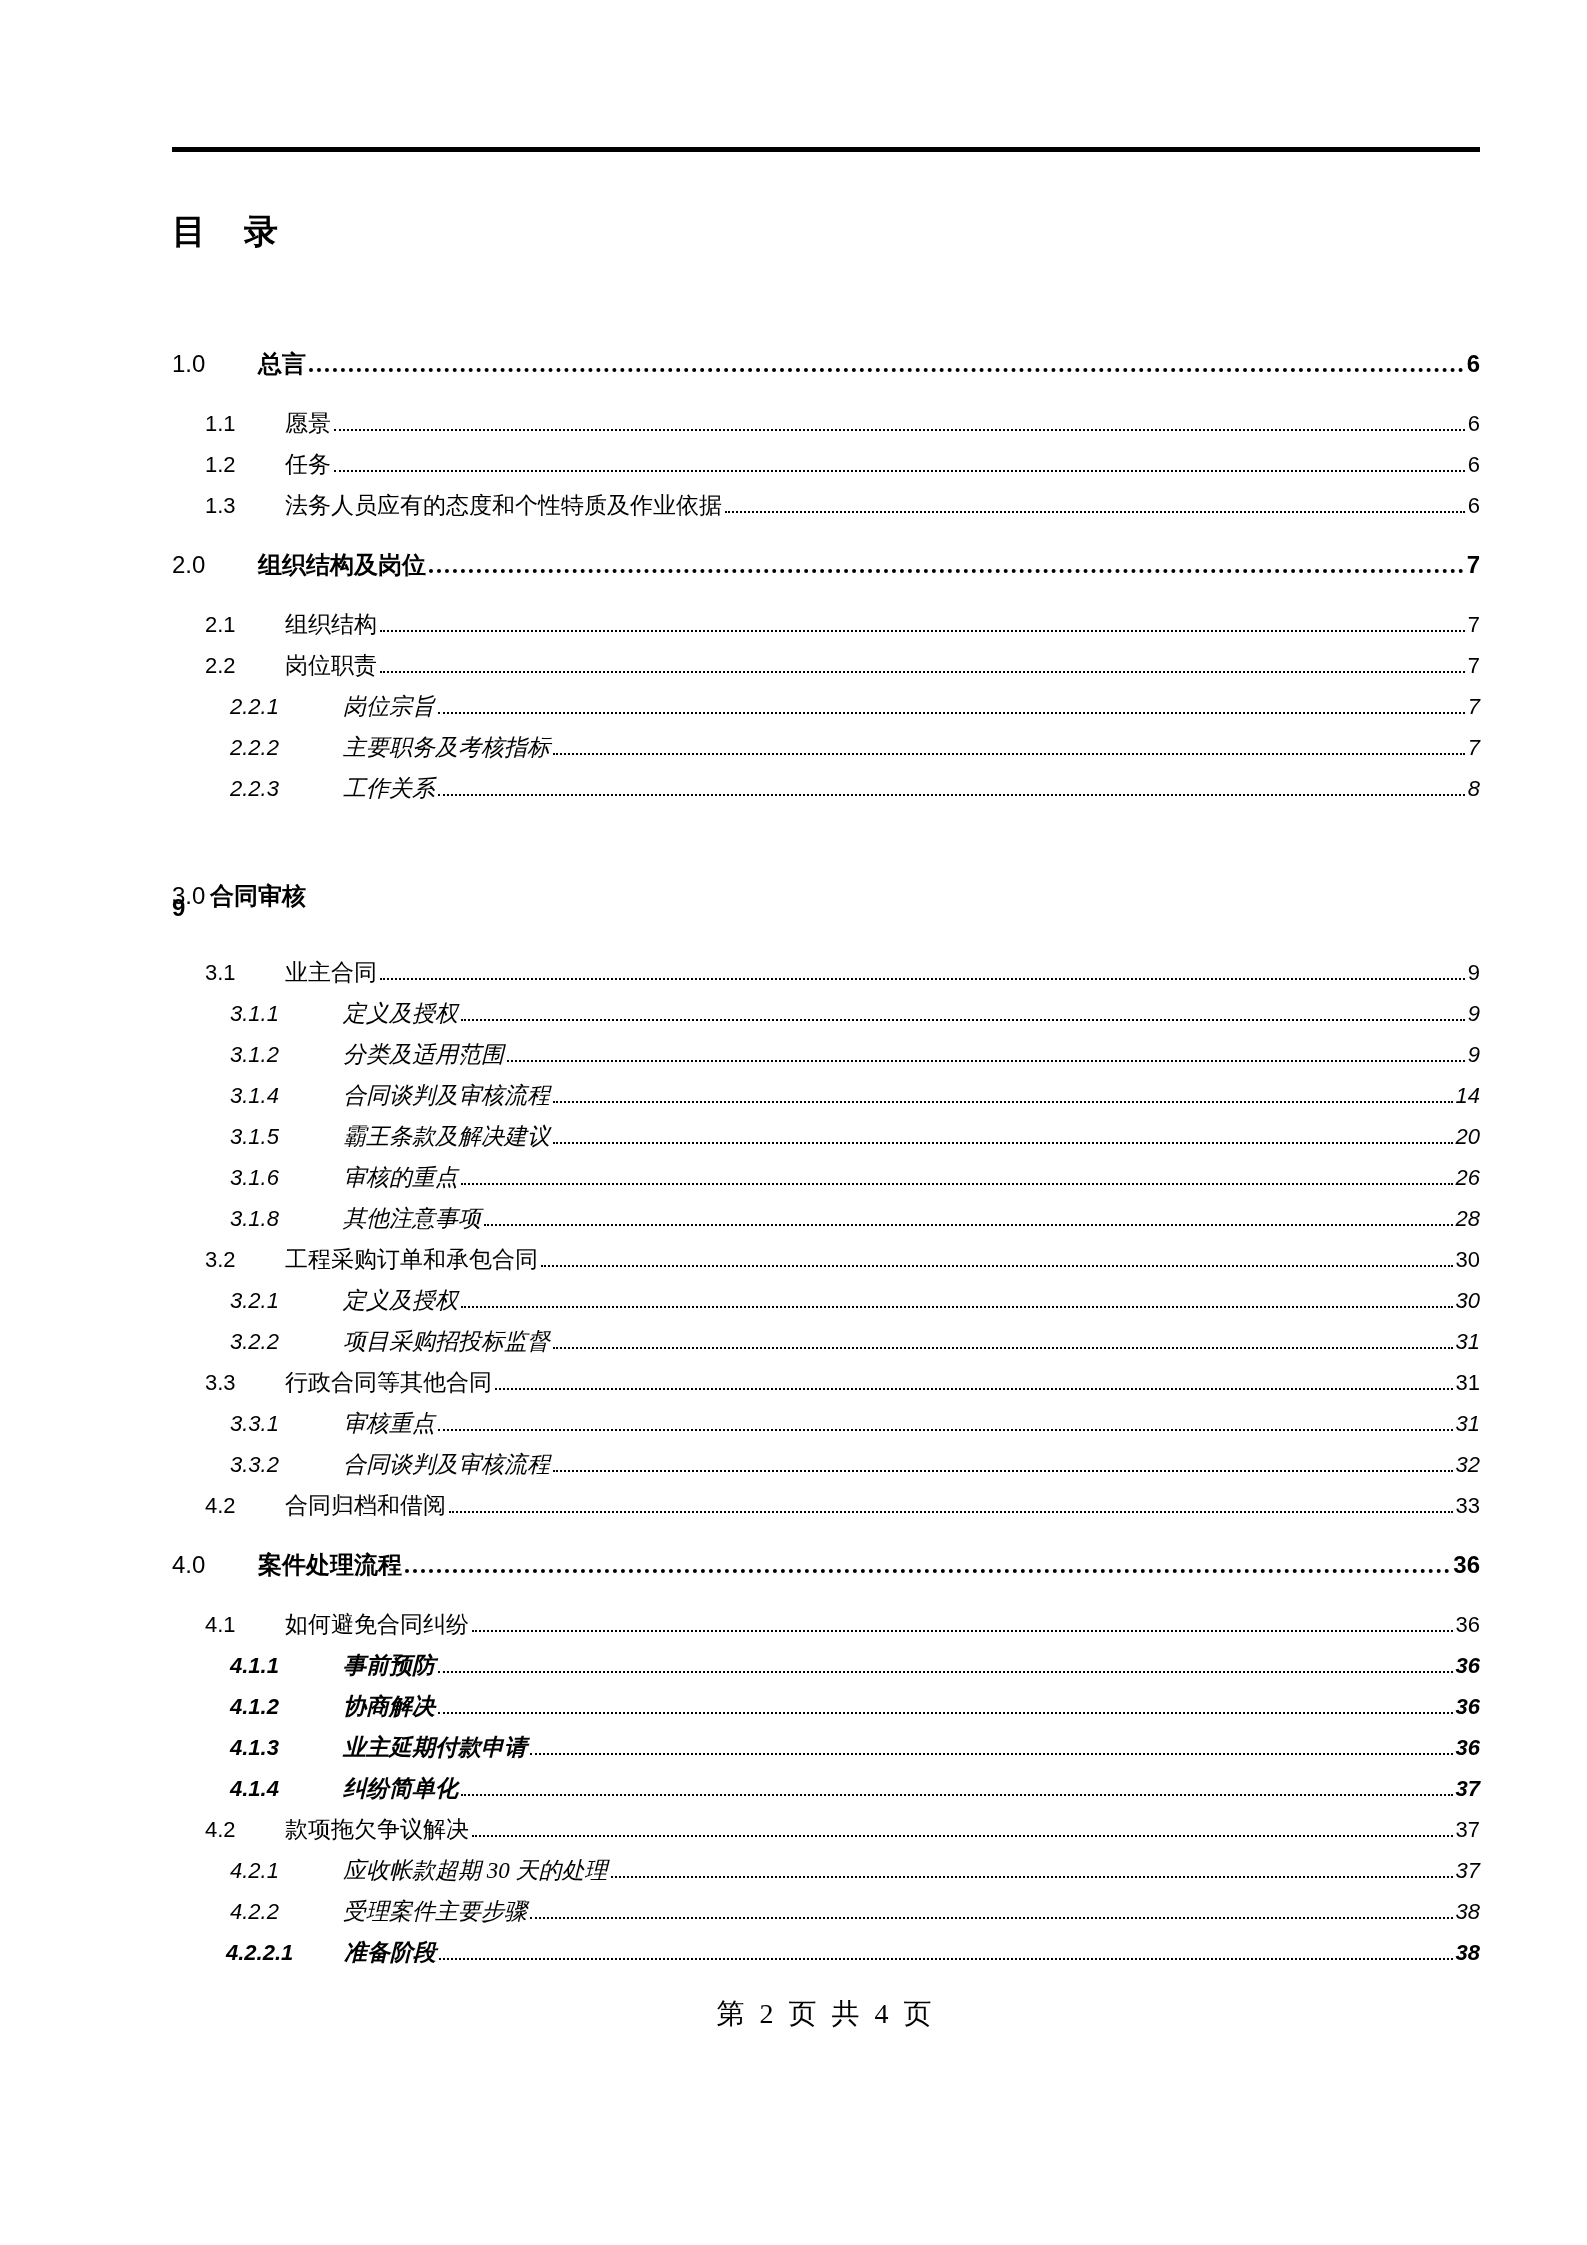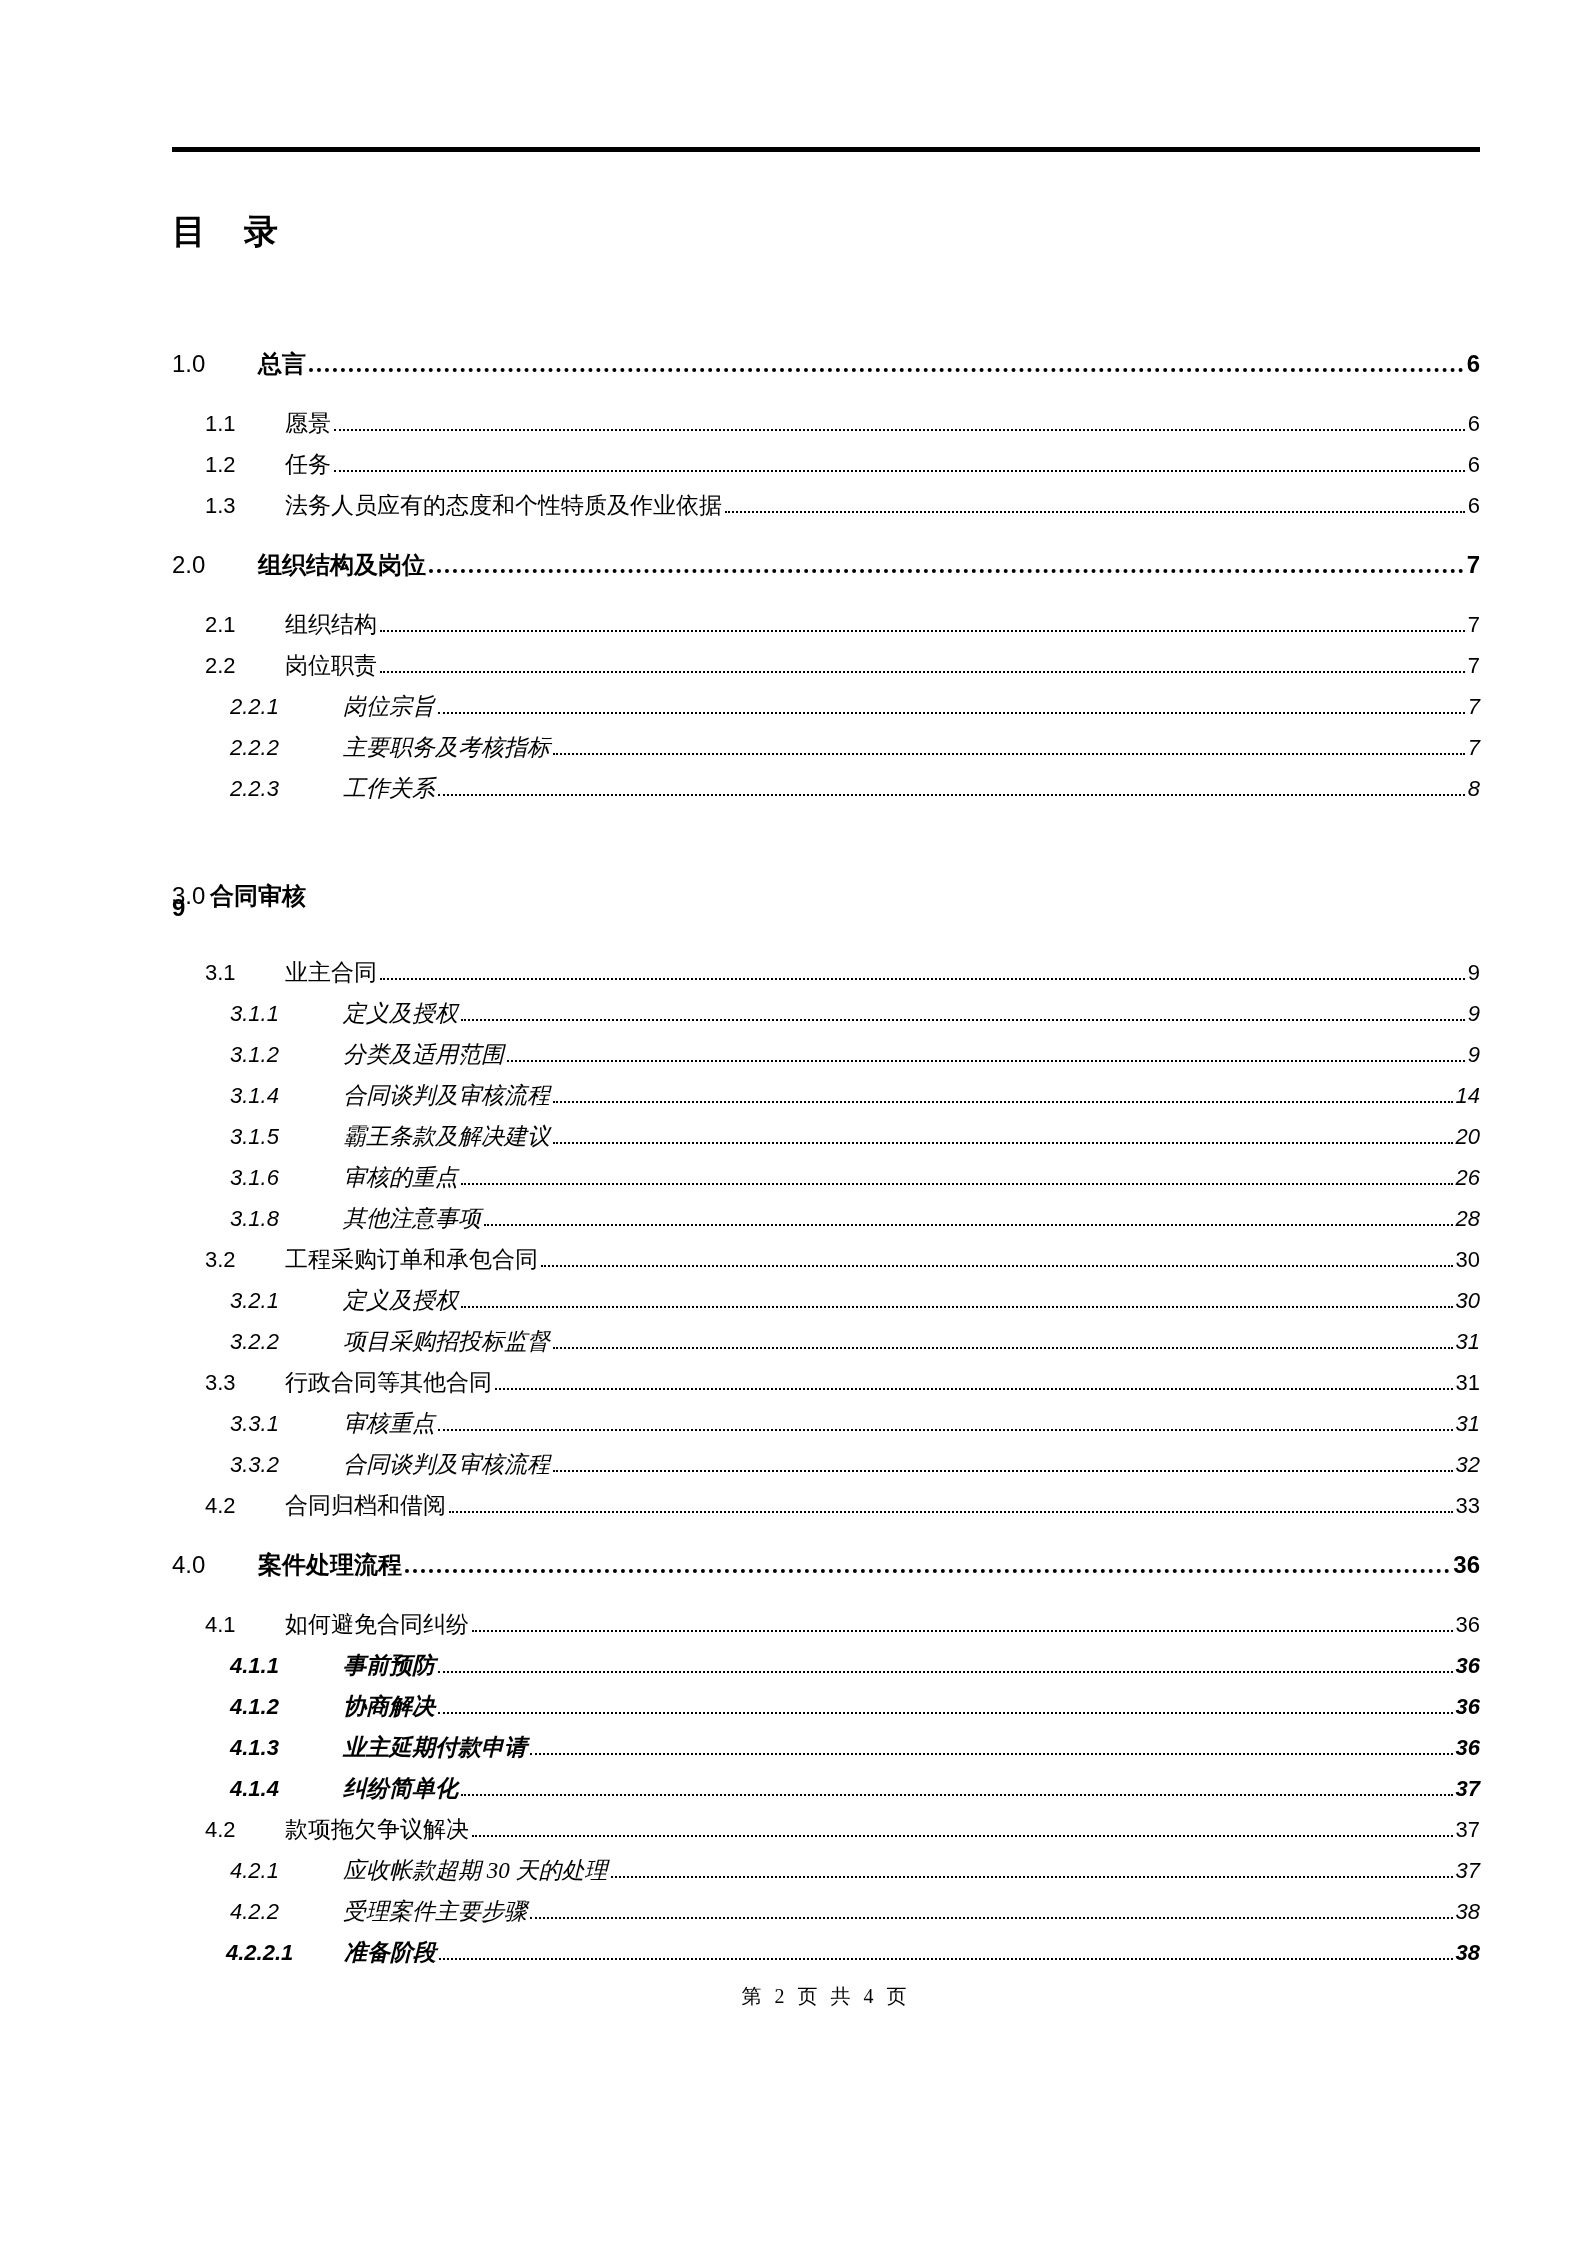--- a/index.html
+++ b/index.html
@@ -90,25 +90,25 @@
   }
   
   .row.compact .num{width:38px;margin-top:48px;}
   .page-line{
     height:41px;line-height:41px;
     font-size:24px;font-weight:700;
     font-family:"Liberation Sans", sans-serif;
     margin-bottom:24px;
   }
   .footer{
-    margin-top:10px;
+    margin-top:22px;
     width:1308px;
     text-align:center;
     font-family:"Liberation Serif", serif;
-    font-size:20px;
+    font-size:28px;
     letter-spacing:4px;
   }
 </style>
 </head>
 <body>
 
 <div class="page">
   <div class="top-rule"></div>
   <div class="doc-title">目　录</div>
   <div class="toc">

